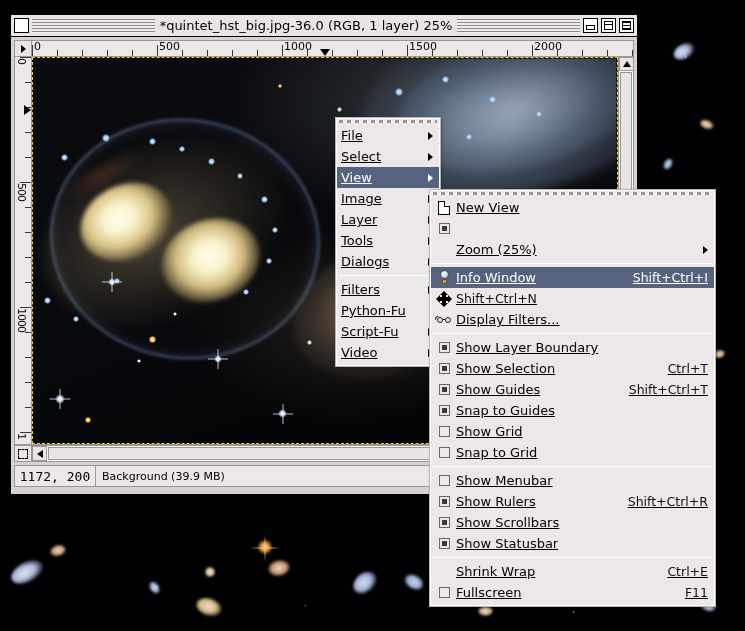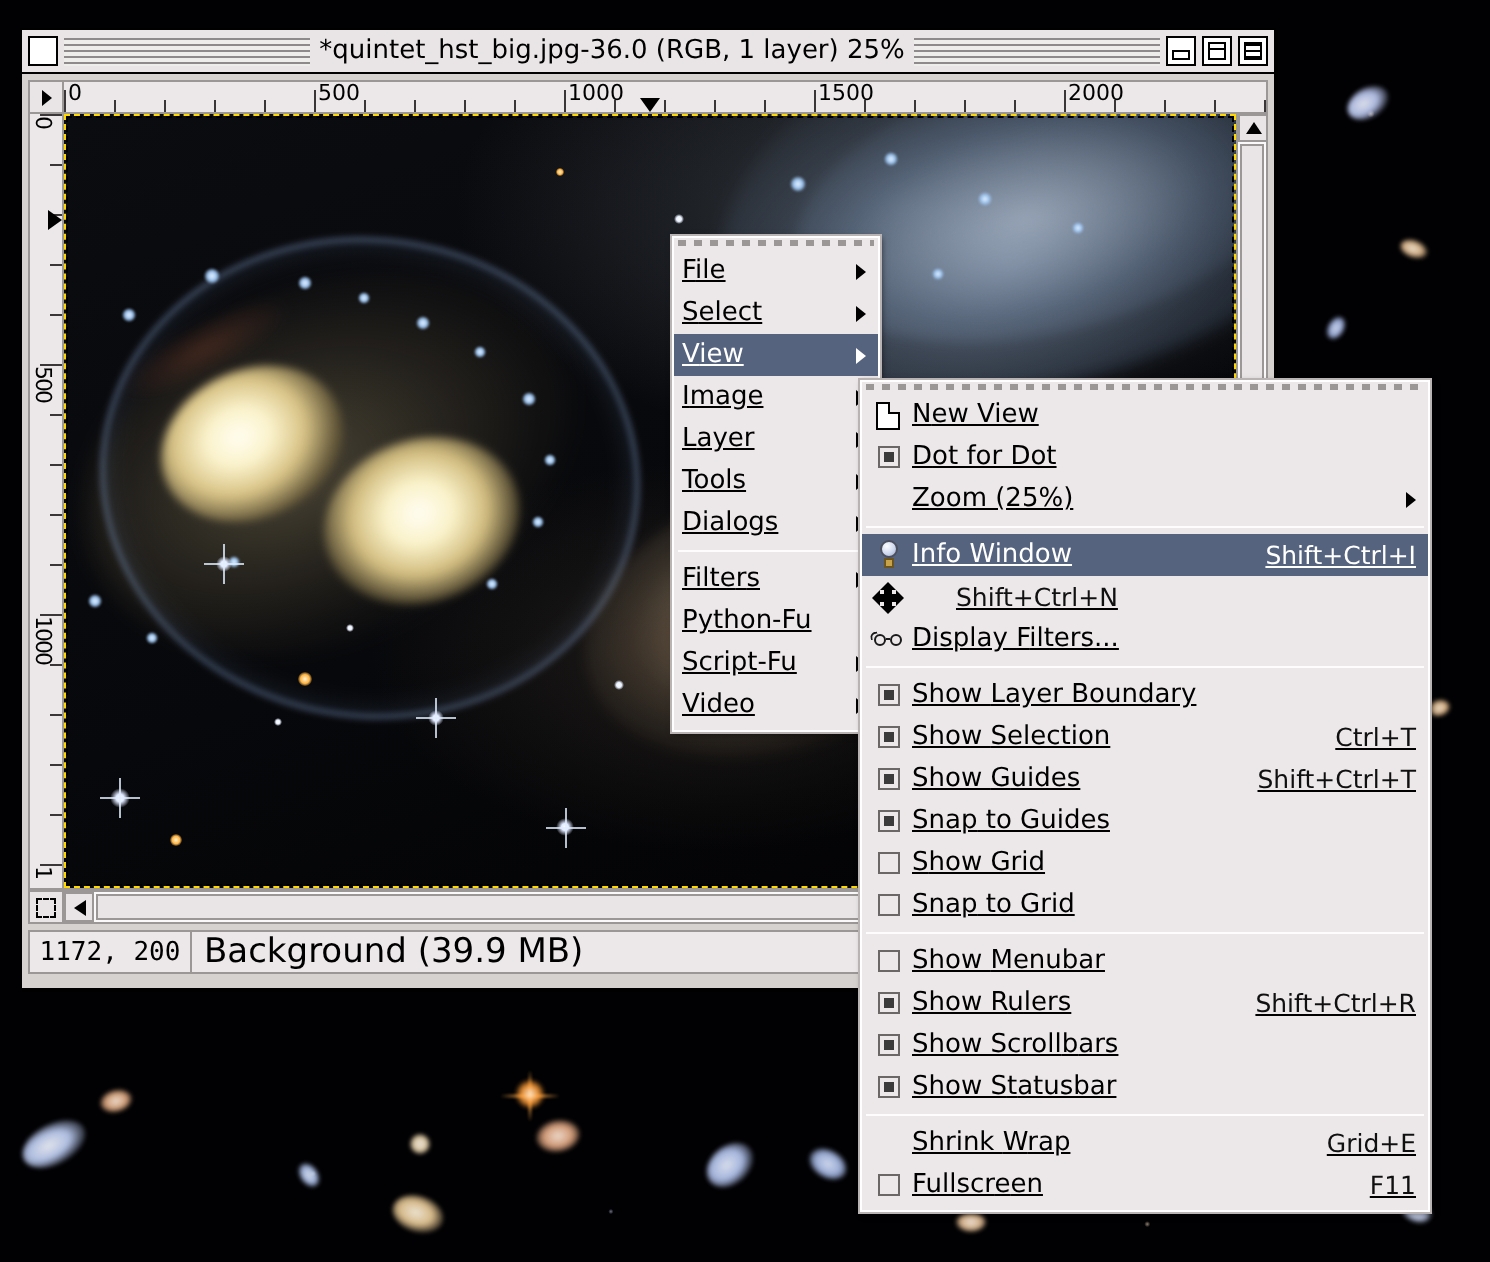--- a/index.html
+++ b/index.html
@@ -351,21 +351,21 @@
     font-family: "DejaVu Sans Mono", "Liberation Mono", monospace;
     display:flex; align-items:center; justify-content:center;
     color:#000;
     flex: 0 0 auto;
   }
   .sb-status {
     flex:1 1 auto;
     border:1px solid #9b9796;
     border-left: none;
     background:#ece8e9;
-    font-size:17px;
+    font-size:11px;
     display:flex; align-items:center;
     padding-left:6px;
     color:#000;
   }
 
   
   .menu {
     position: absolute;
     background: #ece8e9;
     border: 1px solid #fff;
@@ -396,21 +396,20 @@
     width: 18px; height: 16px;
     flex: 0 0 auto;
     display: flex; align-items: center; justify-content: center;
     margin-right: 3px;
     position: relative;
   }
   .mi-label { flex: 1 1 auto; }
   .mi-label u { text-decoration: underline; }
   .mi-accel {
     flex: 0 0 auto;
-    margin-left: 22px;
     font-size: 12.5px;
     color: #101010;
   }
   .mi.sel .mi-accel { color: #fff; }
   .mi-arrow {
     flex: 0 0 auto;
     margin-left: 10px;
     width:0;height:0;
     border-top:4px solid transparent;
     border-bottom:4px solid transparent;
@@ -717,21 +716,20 @@
       <span class="mi-icon">
           <span class="ico-page"></span>
         </span>
       <span class="mi-label"><u>N</u>ew View</span>
     </div>
 
     <div class="mi">
       <span class="mi-icon">
           <span class="chk on"></span>
         </span>
-      <span class="mi-label"><u>D</u>ot for Dot</span>
     </div>
 
     <div class="mi">
       <span class="mi-icon"></span>
       <span class="mi-label"><u>Z</u>oom (25%)</span>
       <span class="mi-arrow"></span>
     </div>
 
     <div class="msep"></div>
 
@@ -847,21 +845,21 @@
           <span class="chk on"></span>
         </span>
       <span class="mi-label">Show S<u>t</u>atusbar</span>
     </div>
 
     <div class="msep"></div>
 
     <div class="mi">
       <span class="mi-icon"></span>
       <span class="mi-label">Shrink <u>W</u>rap</span>
-      <span class="mi-accel">Grid+E</span>
+      <span class="mi-accel">Ctrl+E</span>
     </div>
 
     <div class="mi">
       <span class="mi-icon">
           <span class="chk"></span>
         </span>
       <span class="mi-label">Fullscr<u>e</u>en</span>
       <span class="mi-accel">F11</span>
     </div>
 

